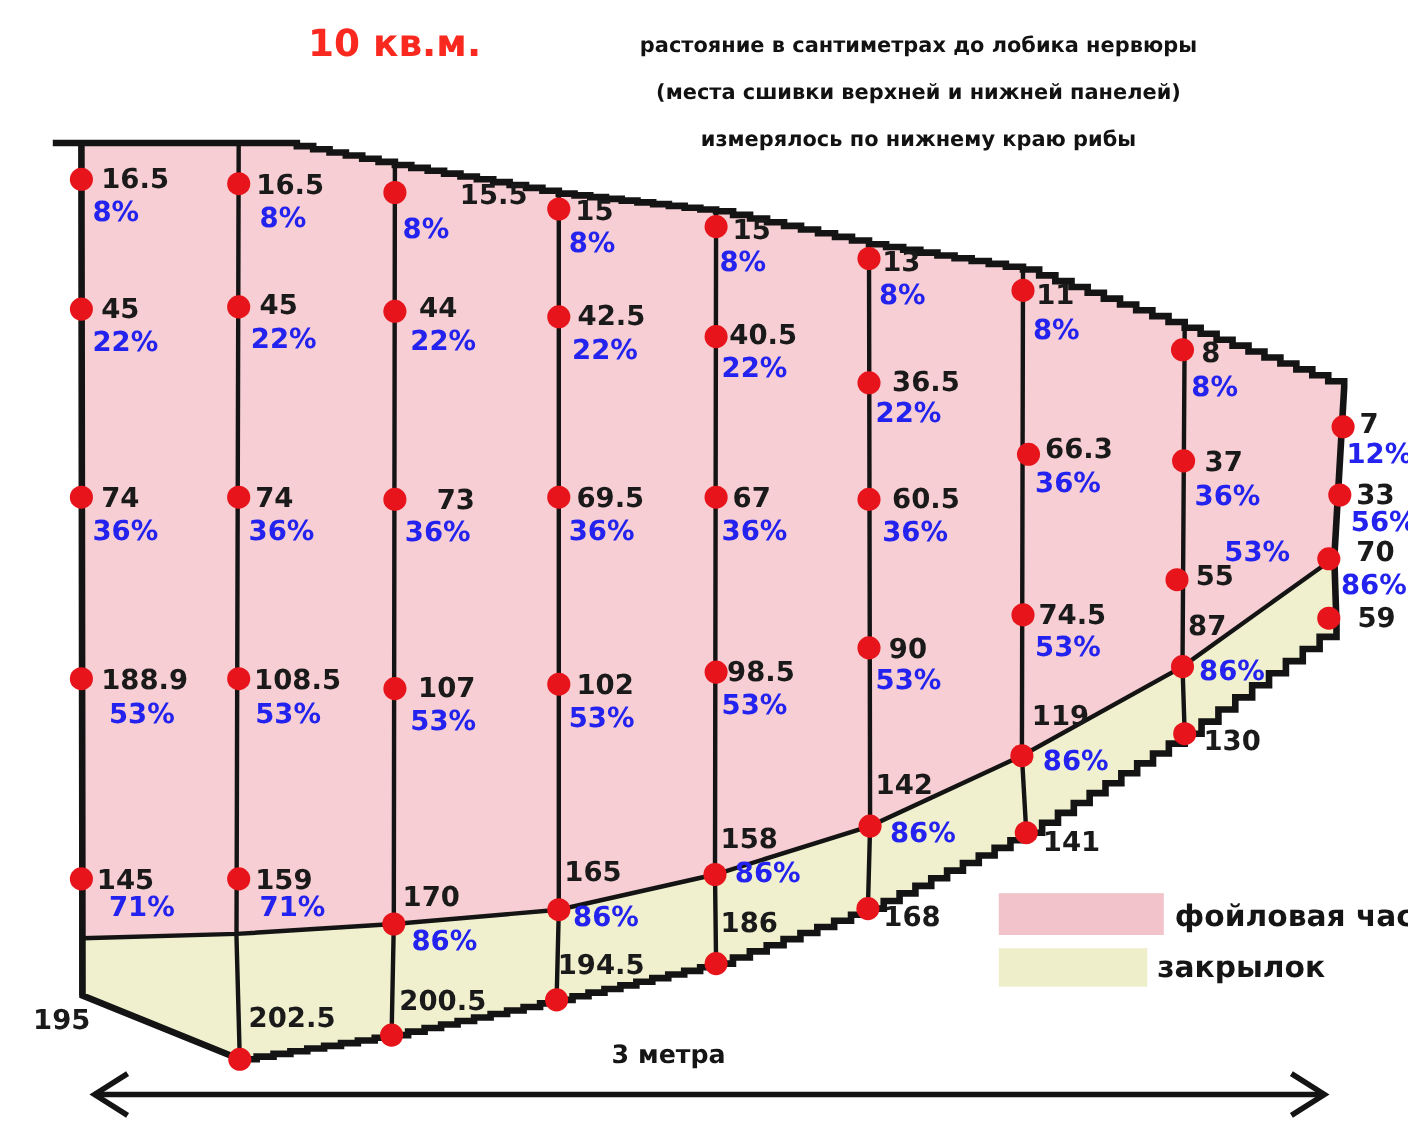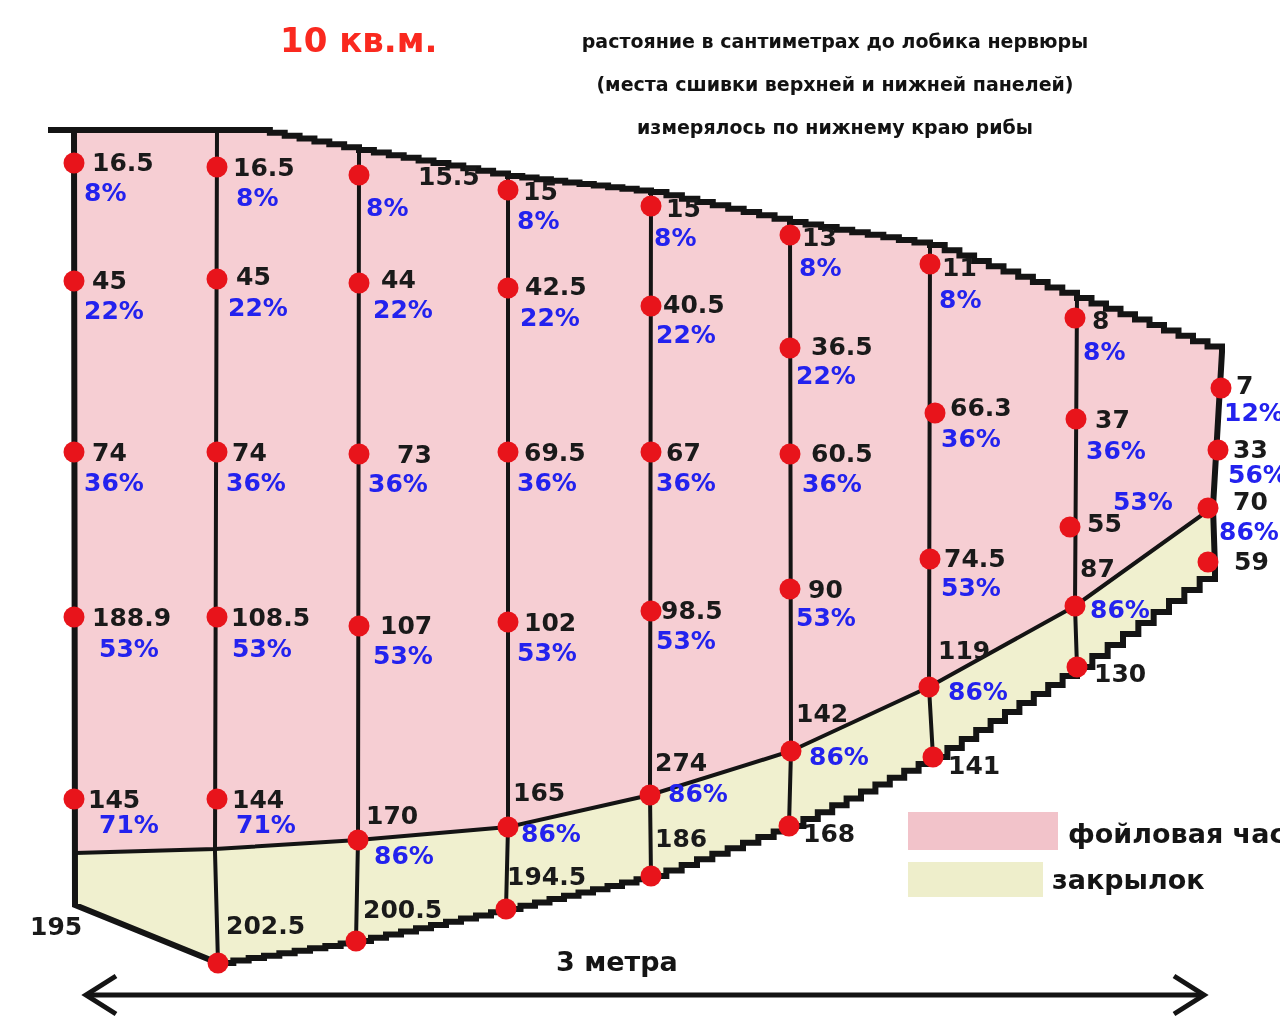--- a/index.html
+++ b/index.html
@@ -12,21 +12,21 @@
   .brand{position:absolute;left:38px;top:20px;font-size:34px;font-weight:bold;color:var(--accent);}
   .area{position:absolute;left:280px;top:20px;font-size:34px;font-weight:bold;color:var(--accent);}
   .desc{position:absolute;left:435px;top:20px;width:800px;text-align:center;
         font-size:19px;font-weight:bold;color:#121212;line-height:43px;}
   .swatch{position:absolute;}
   .sw-foil{left:908px;top:812px;width:150px;height:38px;}
   .sw-flap{left:908px;top:862px;width:135px;height:35px;}
   .leg-lbl{position:absolute;font-size:27px;font-weight:bold;color:#151515;white-space:nowrap;}
   .leg1{left:1068px;top:818px;}
   .leg2{left:1052px;top:864px;}
-  .scale-label{position:absolute;left:556px;top:946px;font-size:27px;font-weight:bold;color:#151515;}
+  .scale-label{position:absolute;left:556px;top:946px;font-size:23px;font-weight:bold;color:#151515;}
 </style>
 </head>
 <body>
 
 <div class="stage">
 
   <svg width="1280" height="1024" viewBox="0 0 1280 1024">
       <path d="M75,853L215,849L358,840L508,827L650,795L791,751L929,687L1075,606L1213,507L1215,568L1215,579L1199.6666666666667,579L1199.6666666666667,590L1184.3333333333333,590L1184.3333333333333,601L1169,601L1169,612L1153.6666666666667,612L1153.6666666666667,623L1138.3333333333333,623L1138.3333333333333,634L1123,634L1123,645L1107.6666666666667,645L1107.6666666666667,656L1092.3333333333333,656L1092.3333333333333,667L1077,667L1077,676L1062.6,676L1062.6,685L1048.2,685L1048.2,694L1033.8,694L1033.8,703L1019.4,703L1019.4,712L1005,712L1005,721L990.6,721L990.6,730L976.2,730L976.2,739L961.8,739L961.8,748L947.4,748L947.4,757L933,757L933,763.9L918.6,763.9L918.6,770.8L904.2,770.8L904.2,777.7L889.8,777.7L889.8,784.6L875.4,784.6L875.4,791.5L861,791.5L861,798.4L846.6,798.4L846.6,805.3L832.2,805.3L832.2,812.2L817.8,812.2L817.8,819.1L803.4,819.1L803.4,826L789,826L789,831.5555555555555L773.6666666666666,831.5555555555555L773.6666666666666,837.1111111111111L758.3333333333334,837.1111111111111L758.3333333333334,842.6666666666666L743,842.6666666666666L743,848.2222222222222L727.6666666666666,848.2222222222222L727.6666666666666,853.7777777777778L712.3333333333334,853.7777777777778L712.3333333333334,859.3333333333334L697,859.3333333333334L697,864.8888888888889L681.6666666666666,864.8888888888889L681.6666666666666,870.4444444444445L666.3333333333334,870.4444444444445L666.3333333333334,876L651,876L651,879.3L636.5,879.3L636.5,882.6L622,882.6L622,885.9L607.5,885.9L607.5,889.2L593,889.2L593,892.5L578.5,892.5L578.5,895.8L564,895.8L564,899.1L549.5,899.1L549.5,902.4L535,902.4L535,905.7L520.5,905.7L520.5,909L506,909L506,912.2L491,912.2L491,915.4L476,915.4L476,918.6L461,918.6L461,921.8L446,921.8L446,925L431,925L431,928.2L416,928.2L416,931.4L401,931.4L401,934.6L386,934.6L386,937.8L371,937.8L371,941L356,941L356,943.4444444444445L340.6666666666667,943.4444444444445L340.6666666666667,945.8888888888889L325.3333333333333,945.8888888888889L325.3333333333333,948.3333333333334L310,948.3333333333334L310,950.7777777777778L294.6666666666667,950.7777777777778L294.6666666666667,953.2222222222222L279.3333333333333,953.2222222222222L279.3333333333333,955.6666666666666L264,955.6666666666666L264,958.1111111111111L248.66666666666666,958.1111111111111L248.66666666666666,960.5555555555555L233.33333333333334,960.5555555555555L233.33333333333334,963L218,963L75,905Z" fill="#f0f0cf" stroke="none"></path>
       <path d="M75,130L255,130L269.85714285714283,130L269.85714285714283,132.85714285714286L284.7142857142857,132.85714285714286L284.7142857142857,135.71428571428572L299.57142857142856,135.71428571428572L299.57142857142856,138.57142857142858L314.42857142857144,138.57142857142858L314.42857142857144,141.42857142857142L329.2857142857143,141.42857142857142L329.2857142857143,144.28571428571428L344.1428571428571,144.28571428571428L344.1428571428571,147.14285714285714L359,147.14285714285714L359,150L373.9,150L373.9,152.6L388.8,152.6L388.8,155.2L403.7,155.2L403.7,157.8L418.6,157.8L418.6,160.4L433.5,160.4L433.5,163L448.4,163L448.4,165.6L463.3,165.6L463.3,168.2L478.2,168.2L478.2,170.8L493.1,170.8L493.1,173.4L508,173.4L508,176L522.3,176L522.3,177.6L536.6,177.6L536.6,179.2L550.9,179.2L550.9,180.8L565.2,180.8L565.2,182.4L579.5,182.4L579.5,184L593.8,184L593.8,185.6L608.1,185.6L608.1,187.2L622.4,187.2L622.4,188.8L636.7,188.8L636.7,190.4L651,190.4L651,192L666.4444444444445,192L666.4444444444445,195.33333333333334L681.8888888888889,195.33333333333334L681.8888888888889,198.66666666666666L697.3333333333334,198.66666666666666L697.3333333333334,202L712.7777777777778,202L712.7777777777778,205.33333333333334L728.2222222222222,205.33333333333334L728.2222222222222,208.66666666666666L743.6666666666666,208.66666666666666L743.6666666666666,212L759.1111111111111,212L759.1111111111111,215.33333333333334L774.5555555555555,215.33333333333334L774.5555555555555,218.66666666666666L790,218.66666666666666L790,222L805.5555555555555,222L805.5555555555555,224.55555555555554L821.1111111111111,224.55555555555554L821.1111111111111,227.11111111111111L836.6666666666666,227.11111111111111L836.6666666666666,229.66666666666666L852.2222222222222,229.66666666666666L852.2222222222222,232.22222222222223L867.7777777777778,232.22222222222223L867.7777777777778,234.77777777777777L883.3333333333334,234.77777777777777L883.3333333333334,237.33333333333334L898.8888888888889,237.33333333333334L898.8888888888889,239.88888888888889L914.4444444444445,239.88888888888889L914.4444444444445,242.44444444444446L930,242.44444444444446L930,245L944.7,245L944.7,250.3L959.4,250.3L959.4,255.6L974.1,255.6L974.1,260.9L988.8,260.9L988.8,266.2L1003.5,266.2L1003.5,271.5L1018.2,271.5L1018.2,276.8L1032.9,276.8L1032.9,282.1L1047.6,282.1L1047.6,287.4L1062.3,287.4L1062.3,292.7L1077,292.7L1077,298L1091.5,298L1091.5,303.4L1106,303.4L1106,308.8L1120.5,308.8L1120.5,314.2L1135,314.2L1135,319.6L1149.5,319.6L1149.5,325L1164,325L1164,330.4L1178.5,330.4L1178.5,335.8L1193,335.8L1193,341.2L1207.5,341.2L1207.5,346.6L1222,346.6L1222,352L1213,507L1075,606L929,687L791,751L650,795L508,827L358,840L215,849L75,853Z" fill="#f6ced3" stroke="none"></path>
       <path d="M48,130L75,130L255,130L269.85714285714283,130L269.85714285714283,132.85714285714286L284.7142857142857,132.85714285714286L284.7142857142857,135.71428571428572L299.57142857142856,135.71428571428572L299.57142857142856,138.57142857142858L314.42857142857144,138.57142857142858L314.42857142857144,141.42857142857142L329.2857142857143,141.42857142857142L329.2857142857143,144.28571428571428L344.1428571428571,144.28571428571428L344.1428571428571,147.14285714285714L359,147.14285714285714L359,150L373.9,150L373.9,152.6L388.8,152.6L388.8,155.2L403.7,155.2L403.7,157.8L418.6,157.8L418.6,160.4L433.5,160.4L433.5,163L448.4,163L448.4,165.6L463.3,165.6L463.3,168.2L478.2,168.2L478.2,170.8L493.1,170.8L493.1,173.4L508,173.4L508,176L522.3,176L522.3,177.6L536.6,177.6L536.6,179.2L550.9,179.2L550.9,180.8L565.2,180.8L565.2,182.4L579.5,182.4L579.5,184L593.8,184L593.8,185.6L608.1,185.6L608.1,187.2L622.4,187.2L622.4,188.8L636.7,188.8L636.7,190.4L651,190.4L651,192L666.4444444444445,192L666.4444444444445,195.33333333333334L681.8888888888889,195.33333333333334L681.8888888888889,198.66666666666666L697.3333333333334,198.66666666666666L697.3333333333334,202L712.7777777777778,202L712.7777777777778,205.33333333333334L728.2222222222222,205.33333333333334L728.2222222222222,208.66666666666666L743.6666666666666,208.66666666666666L743.6666666666666,212L759.1111111111111,212L759.1111111111111,215.33333333333334L774.5555555555555,215.33333333333334L774.5555555555555,218.66666666666666L790,218.66666666666666L790,222L805.5555555555555,222L805.5555555555555,224.55555555555554L821.1111111111111,224.55555555555554L821.1111111111111,227.11111111111111L836.6666666666666,227.11111111111111L836.6666666666666,229.66666666666666L852.2222222222222,229.66666666666666L852.2222222222222,232.22222222222223L867.7777777777778,232.22222222222223L867.7777777777778,234.77777777777777L883.3333333333334,234.77777777777777L883.3333333333334,237.33333333333334L898.8888888888889,237.33333333333334L898.8888888888889,239.88888888888889L914.4444444444445,239.88888888888889L914.4444444444445,242.44444444444446L930,242.44444444444446L930,245L944.7,245L944.7,250.3L959.4,250.3L959.4,255.6L974.1,255.6L974.1,260.9L988.8,260.9L988.8,266.2L1003.5,266.2L1003.5,271.5L1018.2,271.5L1018.2,276.8L1032.9,276.8L1032.9,282.1L1047.6,282.1L1047.6,287.4L1062.3,287.4L1062.3,292.7L1077,292.7L1077,298L1091.5,298L1091.5,303.4L1106,303.4L1106,308.8L1120.5,308.8L1120.5,314.2L1135,314.2L1135,319.6L1149.5,319.6L1149.5,325L1164,325L1164,330.4L1178.5,330.4L1178.5,335.8L1193,335.8L1193,341.2L1207.5,341.2L1207.5,346.6L1222,346.6L1222,352L1213,507L1215,568L1215,579L1199.6666666666667,579L1199.6666666666667,590L1184.3333333333333,590L1184.3333333333333,601L1169,601L1169,612L1153.6666666666667,612L1153.6666666666667,623L1138.3333333333333,623L1138.3333333333333,634L1123,634L1123,645L1107.6666666666667,645L1107.6666666666667,656L1092.3333333333333,656L1092.3333333333333,667L1077,667L1077,676L1062.6,676L1062.6,685L1048.2,685L1048.2,694L1033.8,694L1033.8,703L1019.4,703L1019.4,712L1005,712L1005,721L990.6,721L990.6,730L976.2,730L976.2,739L961.8,739L961.8,748L947.4,748L947.4,757L933,757L933,763.9L918.6,763.9L918.6,770.8L904.2,770.8L904.2,777.7L889.8,777.7L889.8,784.6L875.4,784.6L875.4,791.5L861,791.5L861,798.4L846.6,798.4L846.6,805.3L832.2,805.3L832.2,812.2L817.8,812.2L817.8,819.1L803.4,819.1L803.4,826L789,826L789,831.5555555555555L773.6666666666666,831.5555555555555L773.6666666666666,837.1111111111111L758.3333333333334,837.1111111111111L758.3333333333334,842.6666666666666L743,842.6666666666666L743,848.2222222222222L727.6666666666666,848.2222222222222L727.6666666666666,853.7777777777778L712.3333333333334,853.7777777777778L712.3333333333334,859.3333333333334L697,859.3333333333334L697,864.8888888888889L681.6666666666666,864.8888888888889L681.6666666666666,870.4444444444445L666.3333333333334,870.4444444444445L666.3333333333334,876L651,876L651,879.3L636.5,879.3L636.5,882.6L622,882.6L622,885.9L607.5,885.9L607.5,889.2L593,889.2L593,892.5L578.5,892.5L578.5,895.8L564,895.8L564,899.1L549.5,899.1L549.5,902.4L535,902.4L535,905.7L520.5,905.7L520.5,909L506,909L506,912.2L491,912.2L491,915.4L476,915.4L476,918.6L461,918.6L461,921.8L446,921.8L446,925L431,925L431,928.2L416,928.2L416,931.4L401,931.4L401,934.6L386,934.6L386,937.8L371,937.8L371,941L356,941L356,943.4444444444445L340.6666666666667,943.4444444444445L340.6666666666667,945.8888888888889L325.3333333333333,945.8888888888889L325.3333333333333,948.3333333333334L310,948.3333333333334L310,950.7777777777778L294.6666666666667,950.7777777777778L294.6666666666667,953.2222222222222L279.3333333333333,953.2222222222222L279.3333333333333,955.6666666666666L264,955.6666666666666L264,958.1111111111111L248.66666666666666,958.1111111111111L248.66666666666666,960.5555555555555L233.33333333333334,960.5555555555555L233.33333333333334,963L218,963L75,905L74,130Z" fill="none" stroke="#141414" stroke-width="6" stroke-linejoin="miter"></path>
@@ -121,21 +121,21 @@
       <div class="lbl pct" style="left: 99px; top: 812px;">71%</div>
       <div class="lbl val" style="left: 30px; top: 914px;">195</div>
       <div class="lbl val" style="left: 233px; top: 155px;">16.5</div>
       <div class="lbl pct" style="left: 236px; top: 185px;">8%</div>
       <div class="lbl val" style="left: 236px; top: 264px;">45</div>
       <div class="lbl pct" style="left: 228px; top: 295px;">22%</div>
       <div class="lbl val" style="left: 232px; top: 440px;">74</div>
       <div class="lbl pct" style="left: 226px; top: 470px;">36%</div>
       <div class="lbl val" style="left: 231px; top: 605px;">108.5</div>
       <div class="lbl pct" style="left: 232px; top: 636px;">53%</div>
-      <div class="lbl val" style="left: 232px; top: 787px;">144</div>
+      <div class="lbl val" style="left: 232px; top: 787px;">159</div>
       <div class="lbl pct" style="left: 236px; top: 812px;">71%</div>
       <div class="lbl val" style="left: 226px; top: 913px;">202.5</div>
       <div class="lbl val" style="left: 378px; top: 164px; margin-left: 40px;">15.5</div>
       <div class="lbl pct" style="left: 366px; top: 195px;">8%</div>
       <div class="lbl val" style="left: 381px; top: 267px;">44</div>
       <div class="lbl pct" style="left: 373px; top: 297px;">22%</div>
       <div class="lbl val" style="left: 377px; top: 442px; margin-left: 20px;">73</div>
       <div class="lbl pct" style="left: 368px; top: 471px;">36%</div>
       <div class="lbl val" style="left: 380px; top: 613px;">107</div>
       <div class="lbl pct" style="left: 373px; top: 643px;">53%</div>
@@ -154,21 +154,21 @@
       <div class="lbl pct" style="left: 521px; top: 821px;">86%</div>
       <div class="lbl val" style="left: 507px; top: 864px;">194.5</div>
       <div class="lbl val" style="left: 666px; top: 196px;">15</div>
       <div class="lbl pct" style="left: 654px; top: 225px;">8%</div>
       <div class="lbl val" style="left: 663px; top: 292px;">40.5</div>
       <div class="lbl pct" style="left: 656px; top: 322px;">22%</div>
       <div class="lbl val" style="left: 666px; top: 440px;">67</div>
       <div class="lbl pct" style="left: 656px; top: 470px;">36%</div>
       <div class="lbl val" style="left: 661px; top: 598px;">98.5</div>
       <div class="lbl pct" style="left: 656px; top: 628px;">53%</div>
-      <div class="lbl val" style="left: 655px; top: 750px;">274</div>
+      <div class="lbl val" style="left: 655px; top: 750px;">158</div>
       <div class="lbl pct" style="left: 668px; top: 781px;">86%</div>
       <div class="lbl val" style="left: 655px; top: 826px;">186</div>
       <div class="lbl val" style="left: 802px; top: 225px;">13</div>
       <div class="lbl pct" style="left: 799px; top: 255px;">8%</div>
       <div class="lbl val" style="left: 811px; top: 334px;">36.5</div>
       <div class="lbl pct" style="left: 796px; top: 363px;">22%</div>
       <div class="lbl val" style="left: 811px; top: 441px;">60.5</div>
       <div class="lbl pct" style="left: 802px; top: 471px;">36%</div>
       <div class="lbl val" style="left: 808px; top: 577px;">90</div>
       <div class="lbl pct" style="left: 796px; top: 605px;">53%</div>

